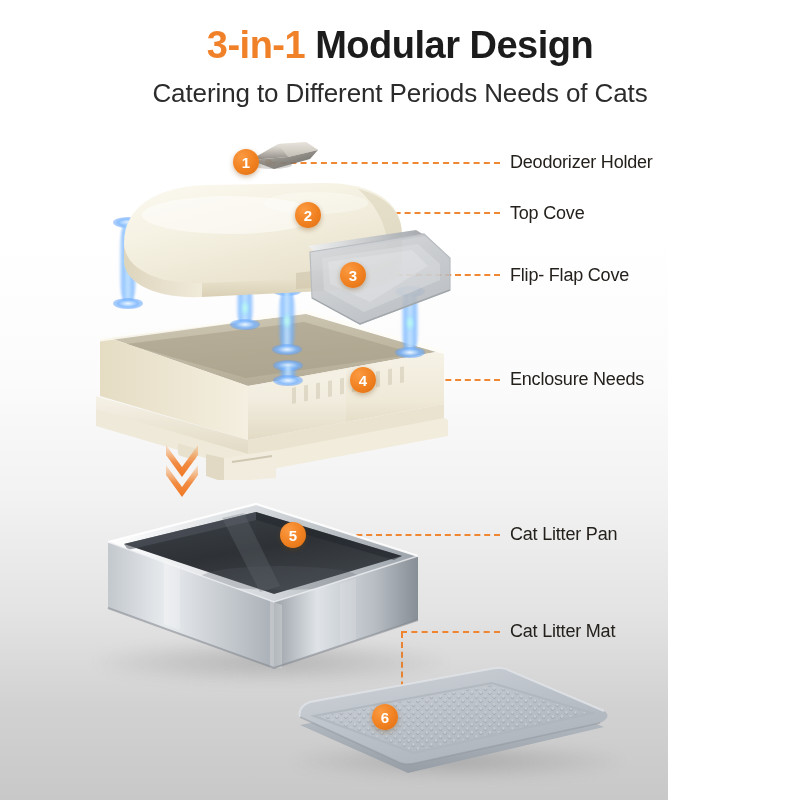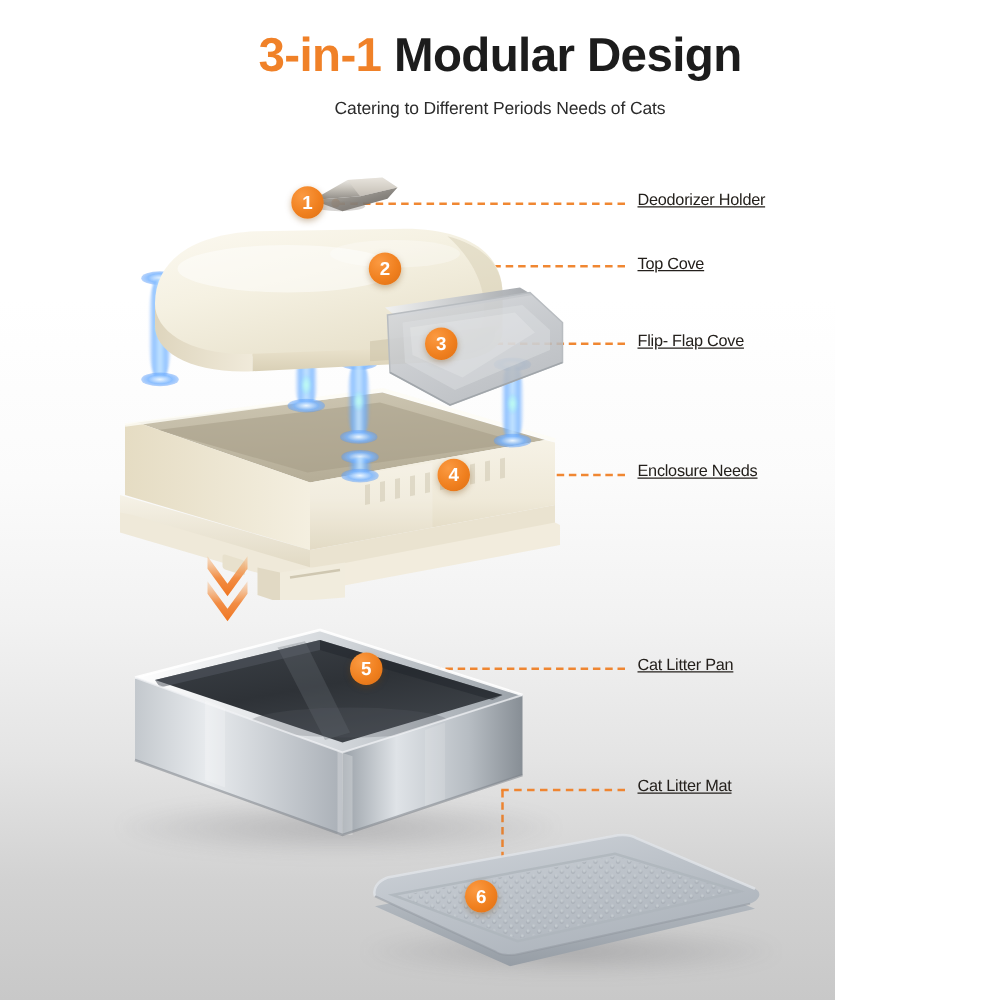--- a/index.html
+++ b/index.html
@@ -23,32 +23,31 @@
     text-align: center;
   }
   #title {
     font-size: 38px; font-weight: bold; color: #1c1c1c;
     letter-spacing: -0.5px; line-height: 1.15;
     white-space: nowrap;
   }
   #title .accent { color: #f08128; }
   #subtitle {
     margin-top: 10px;
-    font-size: 14px; font-weight: normal; color: #2b2b2b;
+    font-size: 26px; font-weight: normal; color: #2b2b2b;
     letter-spacing: -0.1px;
   }
 
   
   .callout-label {
     position: absolute;
-    font-size: 13px;
+    font-size: 18px;
     color: #24201c;
     white-space: nowrap;
     letter-spacing: -0.2px;
-    text-decoration: underline;
   }
 
   
   .leader {
     position: absolute;
     height: 0;
     border-top: 2px dashed #f08128;
     opacity: .95;
   }
   .leader-v {

